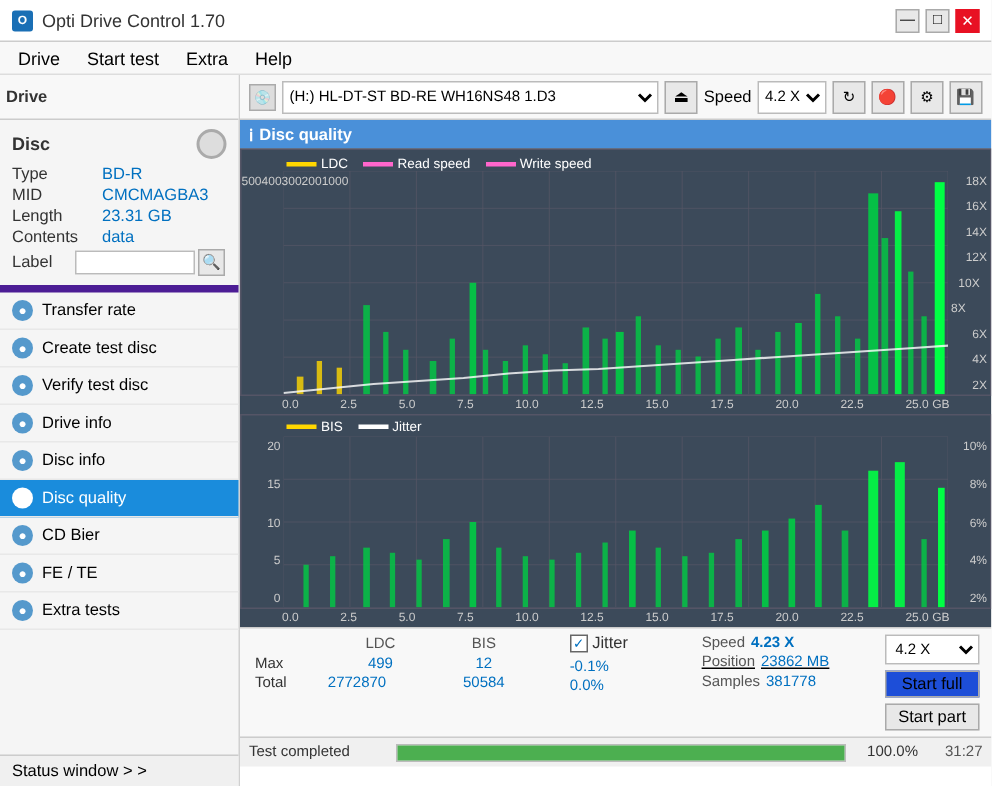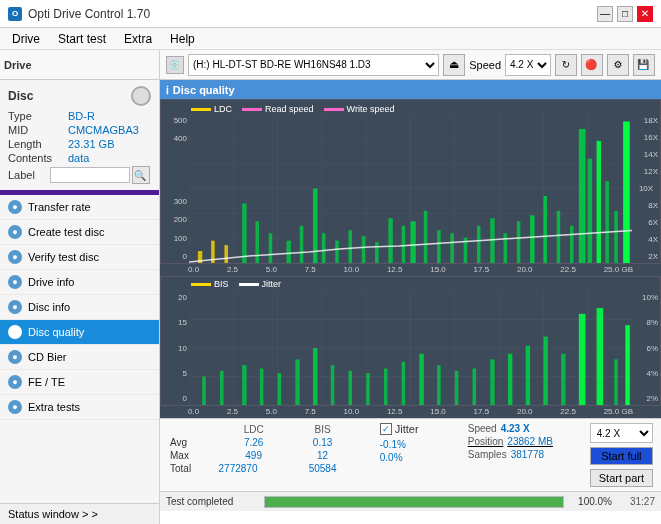--- a/index.html
+++ b/index.html
@@ -209,36 +209,36 @@
         <div class="legend-item">
           <div class="legend-color" style="background:#ff66cc; width:20px; height:3px;"></div>
           <span style="font-size:9px;color:#fff;">Read speed</span>
         </div>
         <div class="legend-item">
           <div class="legend-color" style="background:#ff66cc; width:20px; height:3px;"></div>
           <span style="font-size:9px;color:#fff;">Write speed</span>
         </div>
       </div>
 
-      <div style="position:absolute;left:0;top:14px;bottom:0;width:28px;display:flex;flex-direction:column;justify-content:space-between;padding:2px 2px 2px 0;z-index:5;">
+      <div style="position:absolute;left:0;top:14px;bottom:0;width:28px;display:flex;flex-direction:row;justify-content:space-between;padding:2px 2px 2px 0;z-index:5;">
         <span style="font-size:8px;color:#ccc;text-align:right;">500</span>
         <span style="font-size:8px;color:#ccc;text-align:right;">400</span>
-        <span style="font-size:8px;color:#ccc;text-align:right;margin-top:44px;">300</span>
+        <span style="font-size:8px;color:#ccc;text-align:right;">300</span>
         <span style="font-size:8px;color:#ccc;text-align:right;">200</span>
         <span style="font-size:8px;color:#ccc;text-align:right;">100</span>
         <span style="font-size:8px;color:#ccc;text-align:right;">0</span>
       </div>
 
       <div style="position:absolute;right:0;top:14px;bottom:0;width:28px;display:flex;flex-direction:column;justify-content:space-between;padding:2px 2px;z-index:5;">
         <span style="font-size:8px;color:#ccc;text-align:right;">18X</span>
         <span style="font-size:8px;color:#ccc;text-align:right;">16X</span>
         <span style="font-size:8px;color:#ccc;text-align:right;">14X</span>
         <span style="font-size:8px;color:#ccc;text-align:right;">12X</span>
         <span style="font-size:8px;color:#ccc;text-align:center;">10X</span>
-        <span style="font-size:8px;color:#ccc;text-align:right;">8X</span>
+        <span style="font-size:8px;color:#ccc;text-align:left;">8X</span>
         <span style="font-size:8px;color:#ccc;text-align:right;">6X</span>
         <span style="font-size:8px;color:#ccc;text-align:right;">4X</span>
         <span style="font-size:8px;color:#ccc;text-align:right;">2X</span>
       </div>
       <svg style="position:absolute;left:28px;right:28px;top:14px;bottom:0;width:calc(100% - 56px);height:calc(100% - 14px);">
 
         <line x1="0%" y1="0%" x2="100%" y2="0%" stroke="#556" stroke-width="0.5"></line>
         <line x1="0%" y1="16.7%" x2="100%" y2="16.7%" stroke="#556" stroke-width="0.5"></line>
         <line x1="0%" y1="33.3%" x2="100%" y2="33.3%" stroke="#556" stroke-width="0.5"></line>
         <line x1="0%" y1="50%" x2="100%" y2="50%" stroke="#556" stroke-width="0.5"></line>
@@ -403,26 +403,20 @@
           <thead>
             <tr>
               <th style="text-align:left; color:#555; font-weight:normal; padding:1px 4px;"></th>
               <th style="color:#555; font-weight:normal; padding:1px 4px;">LDC</th>
               <th style="color:#555; font-weight:normal; padding:1px 4px;">BIS</th>
               <th style="color:#555; font-weight:normal; padding:1px 4px;"></th>
             </tr>
           </thead>
           <tbody>
             <tr>
-              <td style="text-align:left;color:#333;padding:1px 4px;">Avg</td>
-              <td style="text-align:center;color:#0070c0;padding:1px 4px;">7.26</td>
-              <td style="text-align:center;color:#0070c0;padding:1px 4px;">0.13</td>
-              <td style="padding:1px 4px;"></td>
-            </tr>
-            <tr>
               <td style="text-align:left;color:#333;padding:1px 4px;">Max</td>
               <td style="text-align:center;color:#0070c0;padding:1px 4px;">499</td>
               <td style="text-align:center;color:#0070c0;padding:1px 4px;">12</td>
               <td style="padding:1px 4px;"></td>
             </tr>
             <tr>
               <td style="text-align:left;color:#333;padding:1px 4px;">Total</td>
               <td style="text-align:left;color:#0070c0;padding:1px 4px;">2772870</td>
               <td style="text-align:center;color:#0070c0;padding:1px 4px;">50584</td>
               <td style="padding:1px 4px;"></td>

